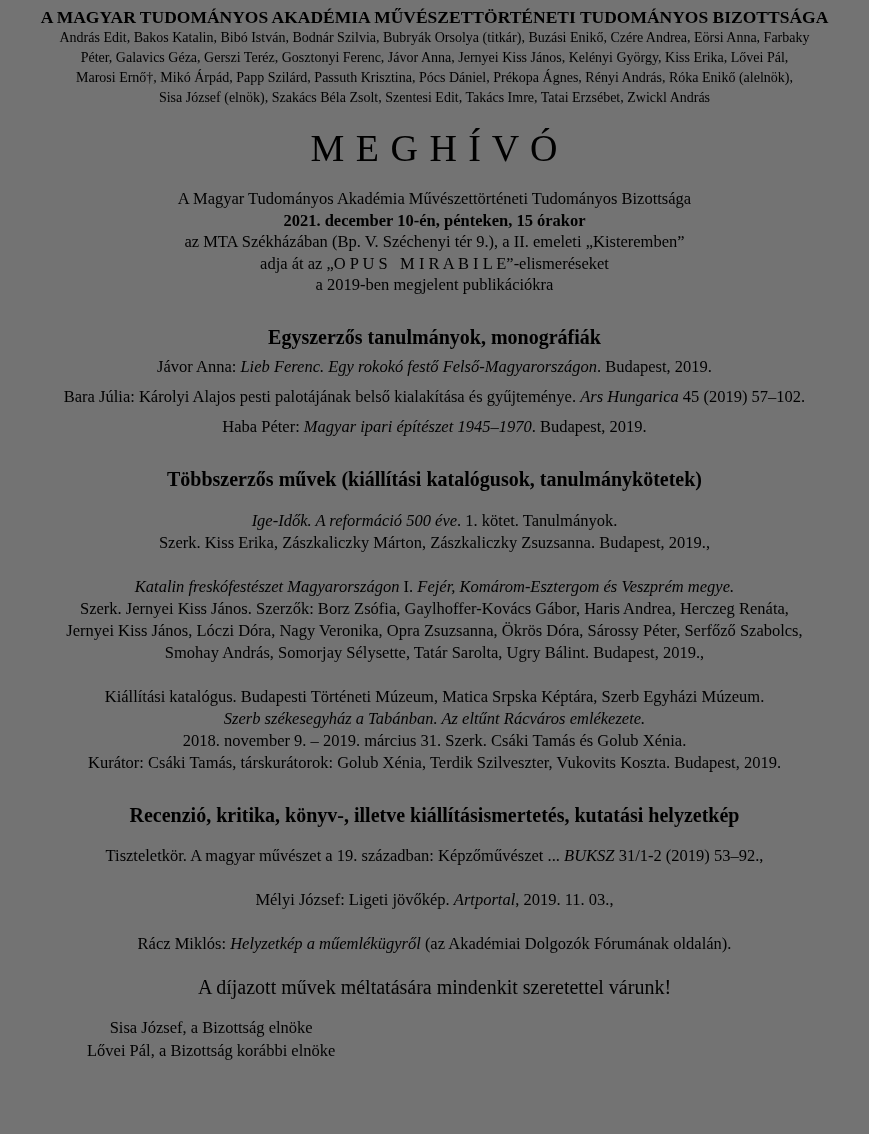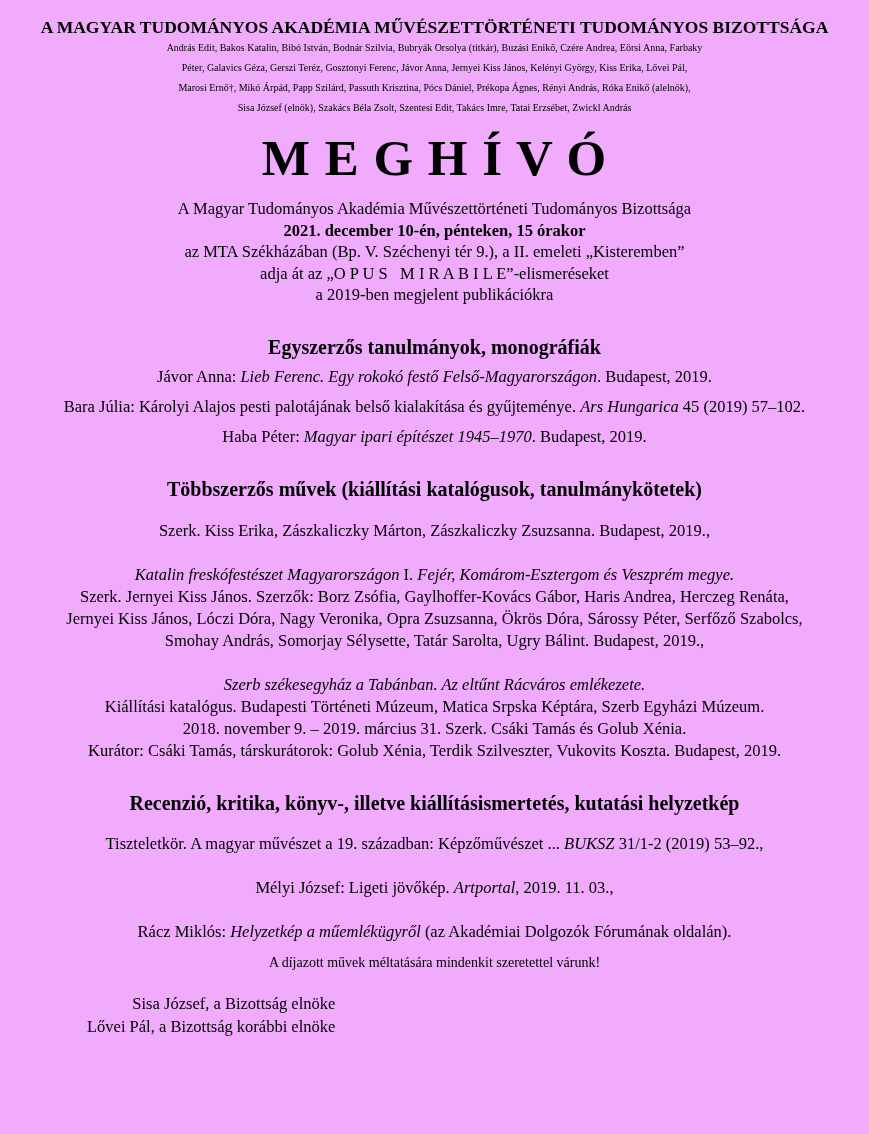--- a/index.html
+++ b/index.html
@@ -4,44 +4,44 @@
 <style>
   html, body {
     margin: 0;
     padding: 0;
     background: #ffffff;
   }
   .page {
     width: 869px;
     height: 1134px;
     overflow: hidden;
-    background: #f0abfc;
+    background: #737373;
     color: #000000;
     font-family: "Liberation Serif", "DejaVu Serif", serif;
     text-align: center;
-    padding-top: 16px;
+    padding-top: 6px;
     box-sizing: border-box;
   }
   .committee-title {
     font-weight: bold;
     font-size: 17.5px;
     line-height: 22px;
     white-space: nowrap;
   }
   .members .mline {
-    font-size: 10px;
+    font-size: 14px;
     line-height: 20px;
     white-space: nowrap;
   }
   .main-title {
-    font-size: 51px;
+    font-size: 38px;
     line-height: 52px;
     margin-top: 14px;
     letter-spacing: 1px;
-    font-weight: bold;
+    font-weight: normal;
   }
   .intro {
     margin-top: 14px;
     font-size: 16.5px;
     line-height: 21.5px;
   }
   .intro .iline { white-space: nowrap; }
   .intro .bold-line { font-weight: bold; }
   .keep-spaces { white-space: pre !important; }
   .section-heading {
@@ -55,30 +55,30 @@
     font-size: 16.5px;
     line-height: 22px;
   }
   .entry .eline { white-space: nowrap; }
   .mt21 { margin-top: 8px; }
   .mt20 { margin-top: 20px; }
   .mt22 { margin-top: 22px; }
   .mt19 { margin-top: 19px; }
   .it { font-style: italic; }
   .closing {
-    margin-top: 9px;
-    font-size: 14px;
+    margin-top: 21px;
+    font-size: 20px;
     line-height: 22px;
     white-space: nowrap;
   }
   .signatures {
     position: relative;
     margin-top: 18px;
     height: 56px;
-    text-align: right;
+    text-align: center;
     font-size: 16.5px;
     line-height: 23px;
   }
   .sig-left  { position: absolute; left: 87px;  top: 0; }
   .sig-right { position: absolute; left: 523px; top: 0; }
 </style>
 </head>
 <body>
 
 <div class="page">
@@ -108,31 +108,32 @@
   </div>
   <div class="entry mt21">
     <div class="eline"><span>Bara Júlia: Károlyi Alajos pesti palotájának belső kialakítása és gyűjteménye. </span><span class="it">Ars Hungarica</span><span> 45 (2019) 57–102.</span></div>
   </div>
   <div class="entry mt21">
     <div class="eline"><span>Haba Péter: </span><span class="it">Magyar ipari építészet 1945–1970</span><span>. Budapest, 2019.</span></div>
   </div>
 
   <div class="section-heading">Többszerzős művek (kiállítási katalógusok, tanulmánykötetek)</div>
   <div class="entry mt20">
+    <div class="eline"><span class="it">Ige-Idők. A reformáció 500 éve</span><span>. 1. kötet. Tanulmányok.</span></div>
     <div class="eline"><span>Szerk. Kiss Erika, Zászkaliczky Márton, Zászkaliczky Zsuzsanna. Budapest, 2019.,</span></div>
   </div>
   <div class="entry mt22">
     <div class="eline"><span class="it">Katalin freskófestészet Magyarországon</span><span> I. </span><span class="it">Fejér, Komárom-Esztergom és Veszprém megye.</span></div>
     <div class="eline"><span>Szerk. Jernyei Kiss János. Szerzők: Borz Zsófia, Gaylhoffer-Kovács Gábor, Haris Andrea, Herczeg Renáta,</span></div>
     <div class="eline"><span>Jernyei Kiss János, Lóczi Dóra, Nagy Veronika, Opra Zsuzsanna, Ökrös Dóra, Sárossy Péter, Serfőző Szabolcs,</span></div>
     <div class="eline"><span>Smohay András, Somorjay Sélysette, Tatár Sarolta, Ugry Bálint. Budapest, 2019.,</span></div>
   </div>
   <div class="entry mt22">
+    <div class="eline"><span>Kiállítási katalógus. Budapesti Történeti Múzeum, Matica Srpska Képtára, Szerb Egyházi Múzeum.</span></div>
     <div class="eline"><span class="it">Szerb székesegyház a Tabánban. Az eltűnt Rácváros emlékezete.</span></div>
-    <div class="eline"><span>Kiállítási katalógus. Budapesti Történeti Múzeum, Matica Srpska Képtára, Szerb Egyházi Múzeum.</span></div>
     <div class="eline"><span>2018. november 9. – 2019. március 31. Szerk. Csáki Tamás és Golub Xénia.</span></div>
     <div class="eline"><span>Kurátor: Csáki Tamás, társkurátorok: Golub Xénia, Terdik Szilveszter, Vukovits Koszta. Budapest, 2019.</span></div>
   </div>
 
   <div class="section-heading">Recenzió, kritika, könyv-, illetve kiállításismertetés, kutatási helyzetkép</div>
   <div class="entry mt19">
     <div class="eline"><span>Tiszteletkör. A magyar művészet a 19. században: Képzőművészet ... </span><span class="it">BUKSZ</span><span> 31/1-2 (2019) 53–92.,</span></div>
   </div>
   <div class="entry mt22">
     <div class="eline"><span>Mélyi József: Ligeti jövőkép. </span><span class="it">Artportal</span><span>, 2019. 11. 03.,</span></div>

